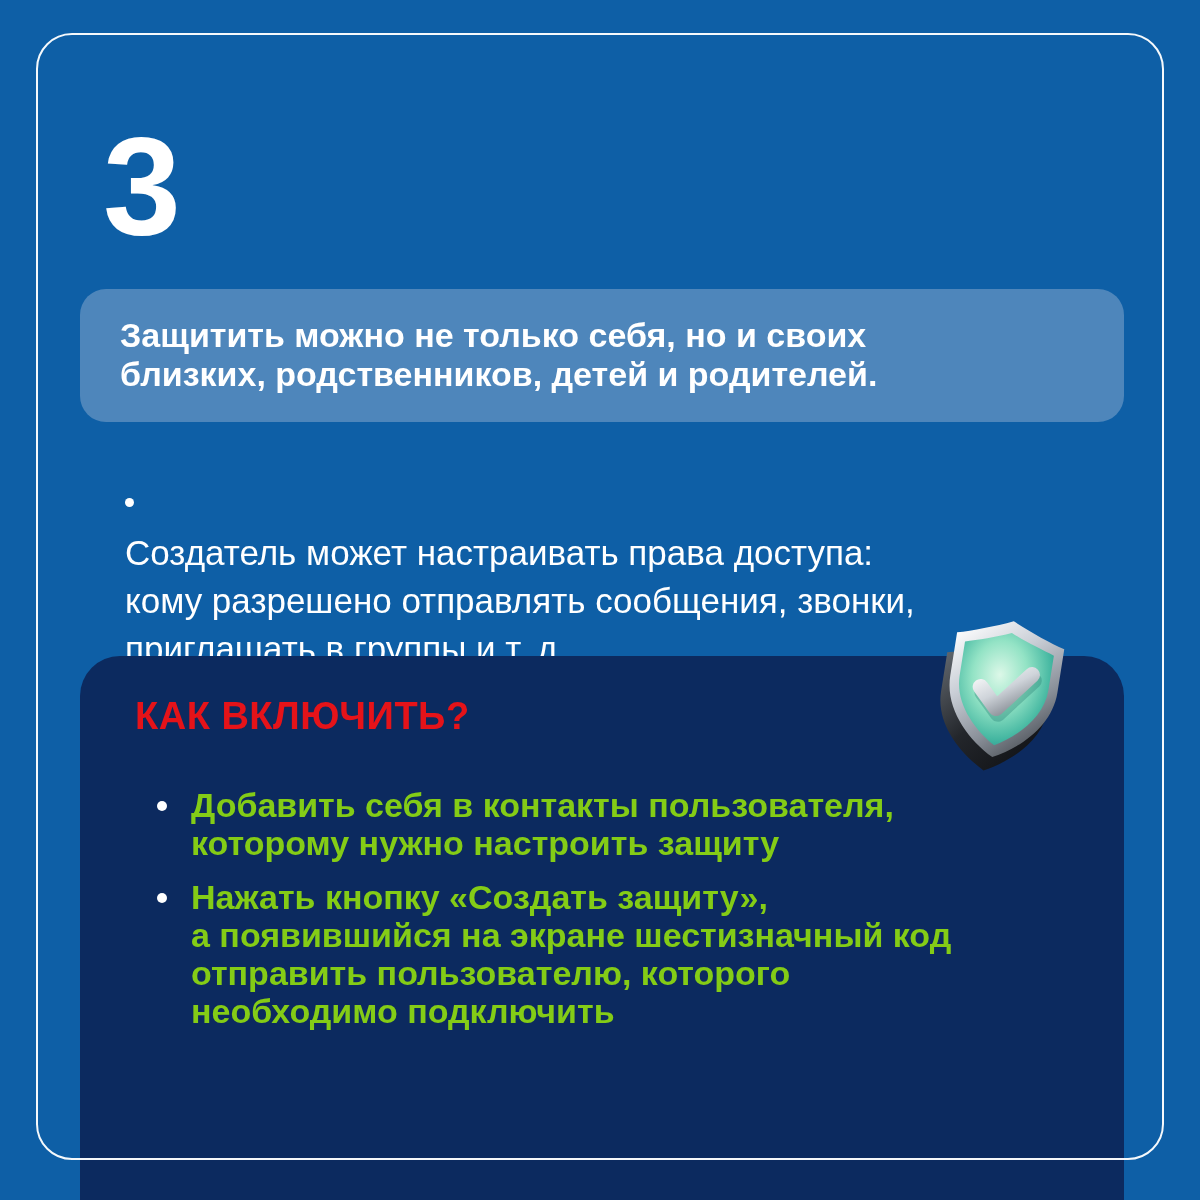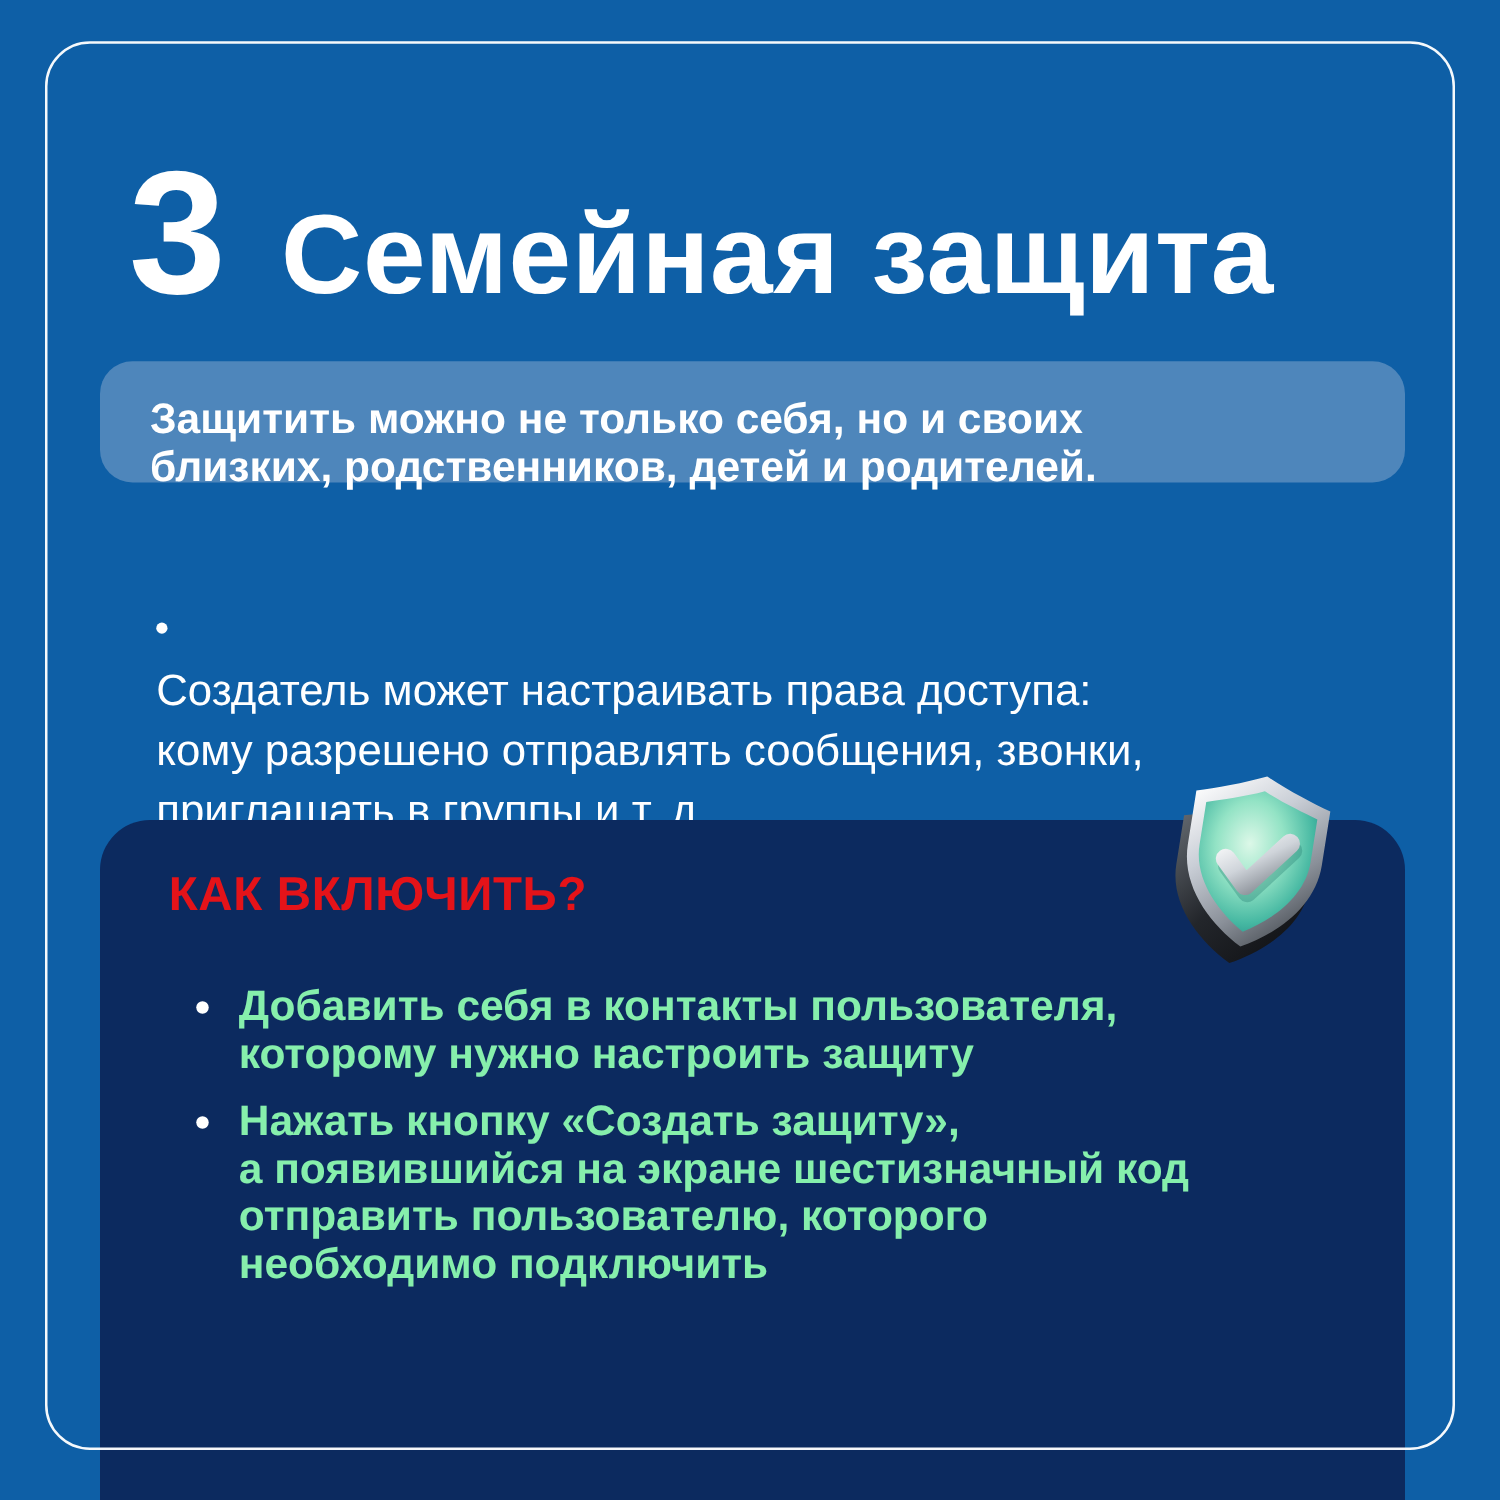--- a/index.html
+++ b/index.html
@@ -26,21 +26,21 @@
     position: absolute; left: 103px; top: 116px;
     display: flex; align-items: baseline; gap: 44px;
     color: #ffffff; z-index: 1;
   }
   .section-number { font-size: 140px; font-weight: 700; line-height: 1; }
   .section-title  { font-size: 90px;  font-weight: 700; line-height: 1; margin: 0; letter-spacing: 0.5px; }
 
   
   .highlight {
     position: absolute; left: 80px; top: 289px;
-    width: 1044px; height: 97px;
+    width: 1044px; height: 133px;
     background: #4e86bb; border-radius: 26px;
     box-sizing: border-box; padding: 27px 40px;
     z-index: 1;
   }
   .highlight p {
     margin: 0; color: #ffffff;
     font-size: 34px; font-weight: 700; line-height: 39px;
     white-space: pre-line;
   }
 
@@ -73,42 +73,41 @@
     font-size: 38px; font-weight: 800; line-height: 44px;
     letter-spacing: 0.5px;
   }
   .how-to ul { list-style: none; margin: 48px 0 0 0; padding: 0 0 0 22px; }
   .how-to li { display: flex; gap: 24px; margin-bottom: 16px; }
   .how-to li .dot {
     width: 10px; height: 10px; border-radius: 50%;
     background: #ffffff; margin-top: 15px; flex: none;
   }
   .how-to li p {
-    margin: 0; color: #86efac;
+    margin: 0; color: #84cc16;
     font-size: 34px; font-weight: 700; line-height: 38px;
     white-space: pre-line;
   }
 
   
   .shield {
     position: absolute; left: 916px; top: 608px;
     width: 172px; height: 182px; z-index: 3;
   }
   .shield svg { width: 100%; height: 100%; display: block; }
 </style>
 </head>
 <body>
 
 <div class="poster">
 
   <div class="card-border"></div>
 
   <div class="title-row">
     <span class="section-number">3</span>
-    <h1 class="section-title">Семейная защита</h1>
   </div>
 
   <div class="highlight">
     <p>Защитить можно не только себя, но и своих
 близких, родственников, детей и родителей.</p>
   </div>
 
   <div class="intro-bullet">
     <span class="dot"></span>
     <p>Создатель может настраивать права доступа:

